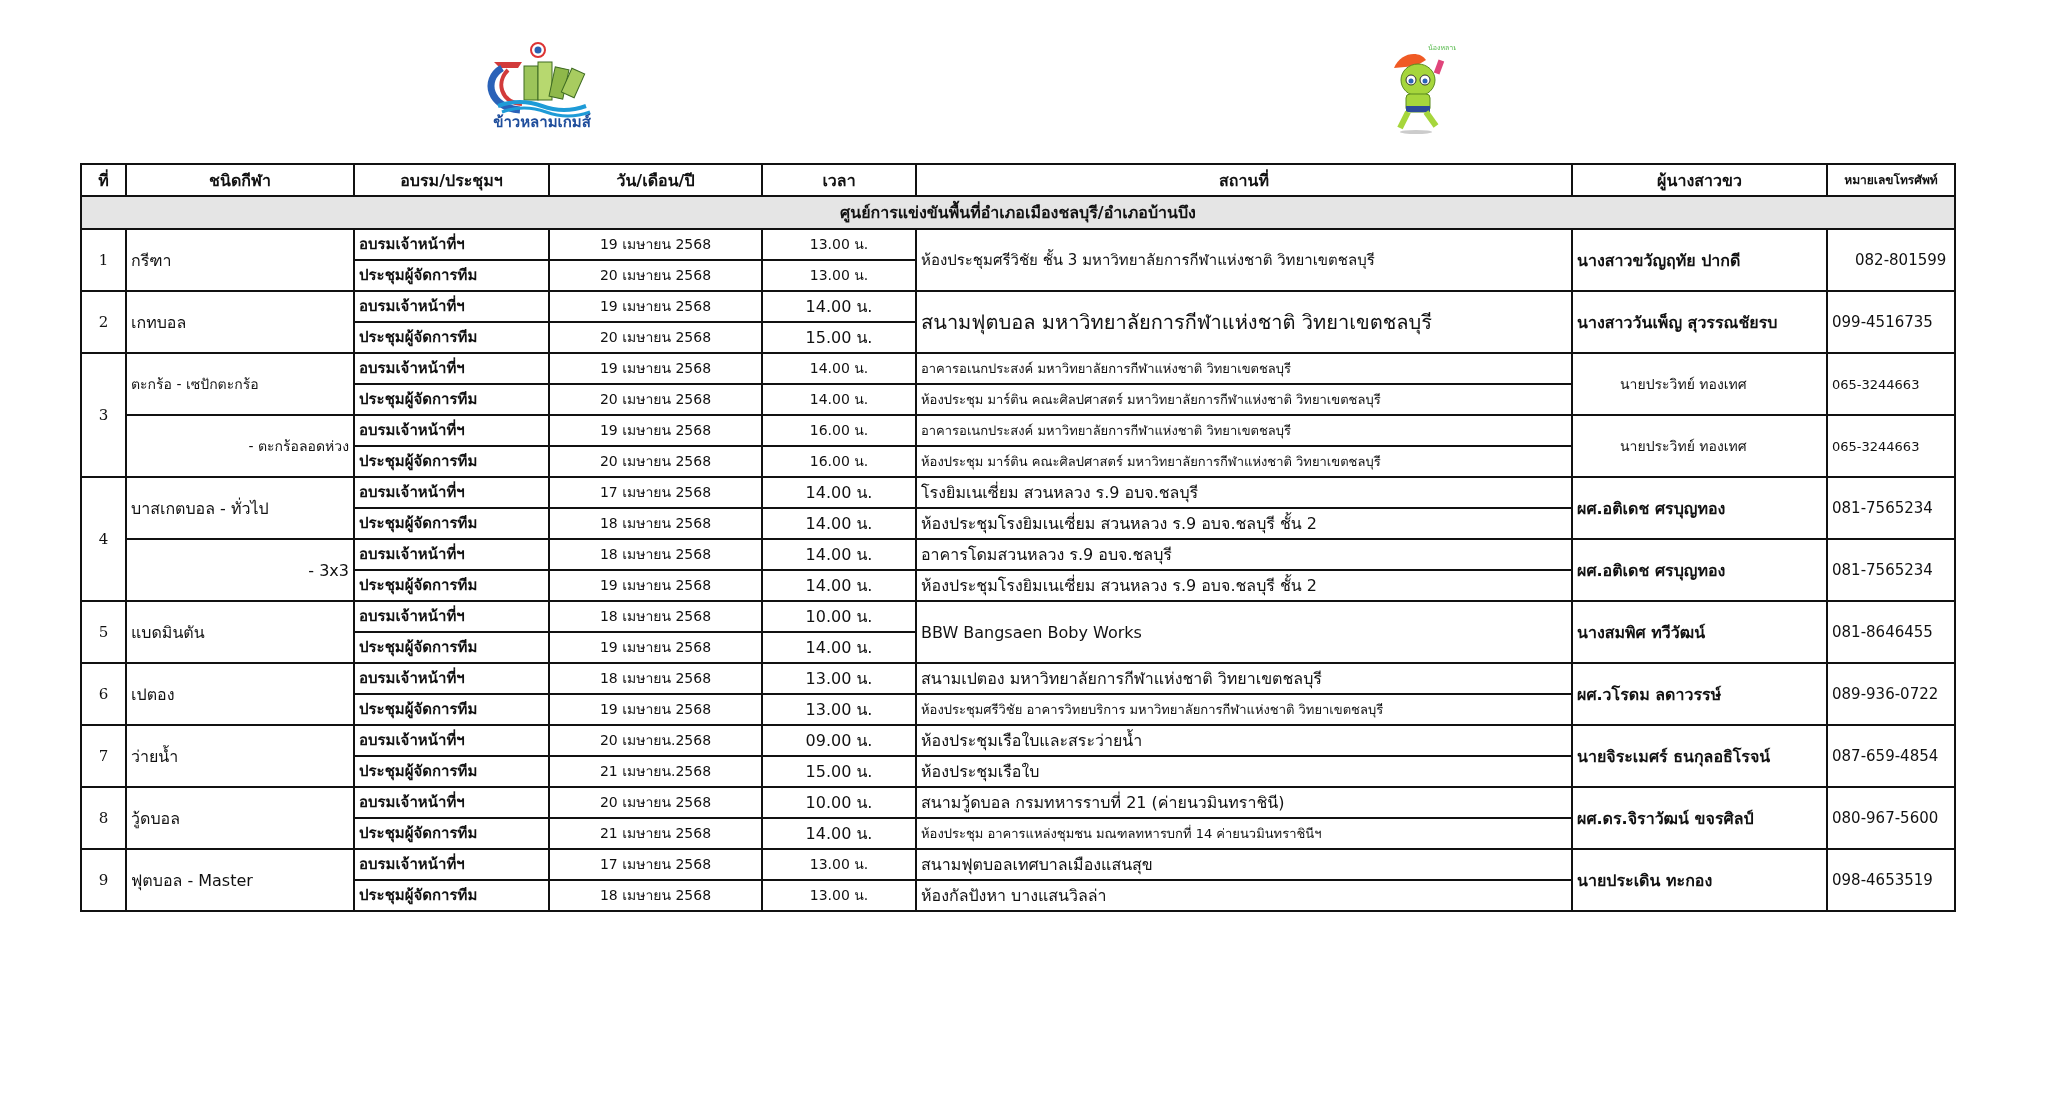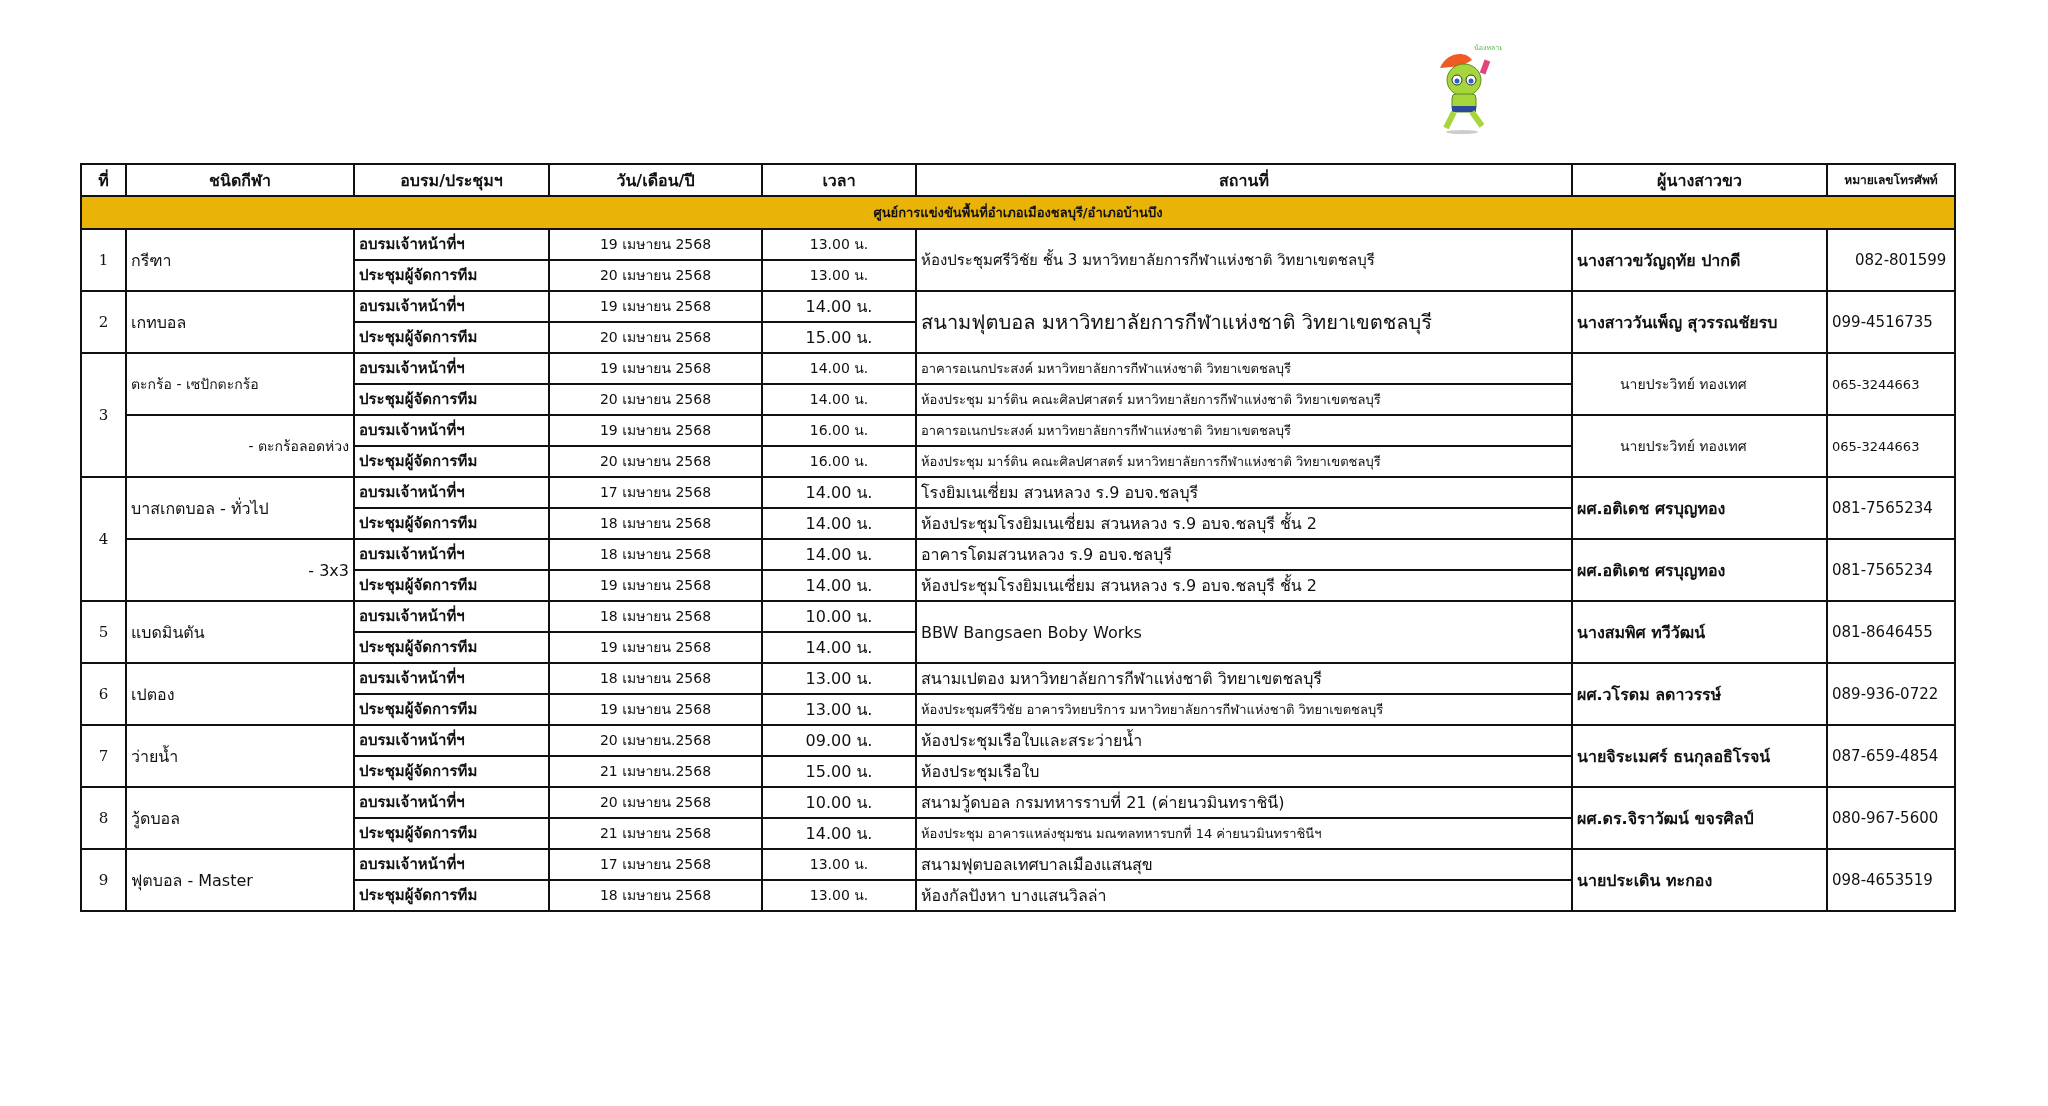--- a/index.html
+++ b/index.html
@@ -3,46 +3,62 @@
 <meta charset="utf-8">
 <style>
   html, body { margin:0; padding:0; background:#ffffff; }
   body { width:2048px; height:1106px; position:relative; overflow:hidden;
          font-family: "DejaVu Sans", "Liberation Sans", sans-serif; color:#111; }
   .header { position:absolute; left:0; top:30px; width:2048px; height:135px; }
   .titles { position:absolute; left:700px; top:4px; width:700px; text-align:center; }
   .titles div { font-size:17px; font-weight:bold; line-height:31px; color:#111; }
   .titles .stars { font-size:15px; letter-spacing:1px; line-height:22px; }
   .logo { position:absolute; left:480px; top:10px; width:125px; height:90px; }
-  .mascot { position:absolute; left:1432px; top:10px; width:70px; height:96px; }
+  .mascot { position:absolute; left:1386px; top:10px; width:70px; height:96px; }
 
   table.sched { position:absolute; left:80px; top:163px; width:1874px;
     border-collapse:collapse; table-layout:fixed; font-size:15px; }
   table.sched td, table.sched th { border:2.5px solid #111; padding:0 4px; height:29px;
     line-height:27px; white-space:nowrap; overflow:hidden; }
   table.sched th { font-weight:bold; font-size:16px; text-align:center; height:30px; }
   table.sched th.phone-h { font-size:12px; }
-  tr.section td { background:#eab308; text-align:center; font-weight:bold; font-size:13px; height:31px; }
+  tr.section td { background:#e5e5e5; text-align:center; font-weight:bold; font-size:16px; height:31px; }
   td.no { text-align:center; font-family:"DejaVu Serif", serif; font-weight:normal; font-size:15px; }
   td.sport { font-weight:normal; font-size:16px; }
   td.sport.indent { text-align:right;border-radius:7px; }
   td.type { font-weight:bold; font-size:15px; padding-left:2px;border-radius:8px; }
   td.date, td.time { text-align:center; font-size:14px; }
   td.time.big { font-size:16px; }
   td.venue { font-size:15px; padding-left:2px; }
   td.venue.small { font-size:13px; }
   td.coord { font-weight:bold; font-size:16px; padding-left:2px; }
   td.coord.light { font-weight:normal; font-size:14px;padding-left:47px; }
   td.phone { font-size:15px; padding-left:3px; }
   td.phone.small { font-size:13px; }
 </style>
 </head>
 <body>
 
 <div class="header">
+  <div class="logo">
+    <svg width="125" height="90" viewBox="0 0 125 90">
+      <circle cx="58" cy="10" r="7" fill="none" stroke="#d33" stroke-width="2"></circle>
+      <circle cx="58" cy="10" r="3.5" fill="#2a5fb0"></circle>
+      <path d="M14 22 L42 22 L38 28 L20 28 Z" fill="#d23b3b"></path>
+      <path d="M22 28 C2 40 10 68 40 70" fill="none" stroke="#2a62b8" stroke-width="7"></path>
+      <path d="M28 30 C16 42 20 62 42 64" fill="none" stroke="#d23b3b" stroke-width="4"></path>
+      <rect x="44" y="26" width="14" height="34" fill="#9cc45a" stroke="#3e6b22"></rect>
+      <rect x="58" y="22" width="14" height="38" fill="#b7d86f" stroke="#3e6b22"></rect>
+      <rect x="72" y="28" width="14" height="30" fill="#8fb84a" stroke="#3e6b22" transform="rotate(12 79 43)"></rect>
+      <rect x="86" y="30" width="14" height="26" fill="#a8cc60" stroke="#3e6b22" transform="rotate(24 93 43)"></rect>
+      <path d="M18 66 Q40 58 62 66 T106 66" fill="none" stroke="#1e9bd7" stroke-width="4"></path>
+      <path d="M22 72 Q44 64 66 72 T110 72" fill="none" stroke="#1e9bd7" stroke-width="3"></path>
+      <text x="62" y="87" text-anchor="middle" font-size="15" font-weight="bold" fill="#1f4e9c" font-family="DejaVu Sans, sans-serif">ข้าวหลามเกมส์</text>
+    </svg>
+  </div>
   <div class="mascot">
     <svg width="70" height="96" viewBox="0 0 70 96">
       <text x="42" y="10" font-size="7" fill="#55b94a" font-family="DejaVu Sans, sans-serif">น้องหลาม</text>
       <path d="M8 28 C14 12 34 10 40 20 L30 26 Z" fill="#f05a24"></path>
       <rect x="50" y="20" width="6" height="14" fill="#e0457b" transform="rotate(20 53 27)"></rect>
       <ellipse cx="32" cy="40" rx="17" ry="16" fill="#a6d63c" stroke="#5b8a1e"></ellipse>
       <circle cx="25" cy="40" r="5" fill="#fff" stroke="#333"></circle>
         <circle cx="25" cy="41" r="2.5" fill="#2a62b8"></circle>
       <circle cx="39" cy="40" r="5" fill="#fff" stroke="#333"></circle>
         <circle cx="39" cy="41" r="2.5" fill="#2a62b8"></circle>

